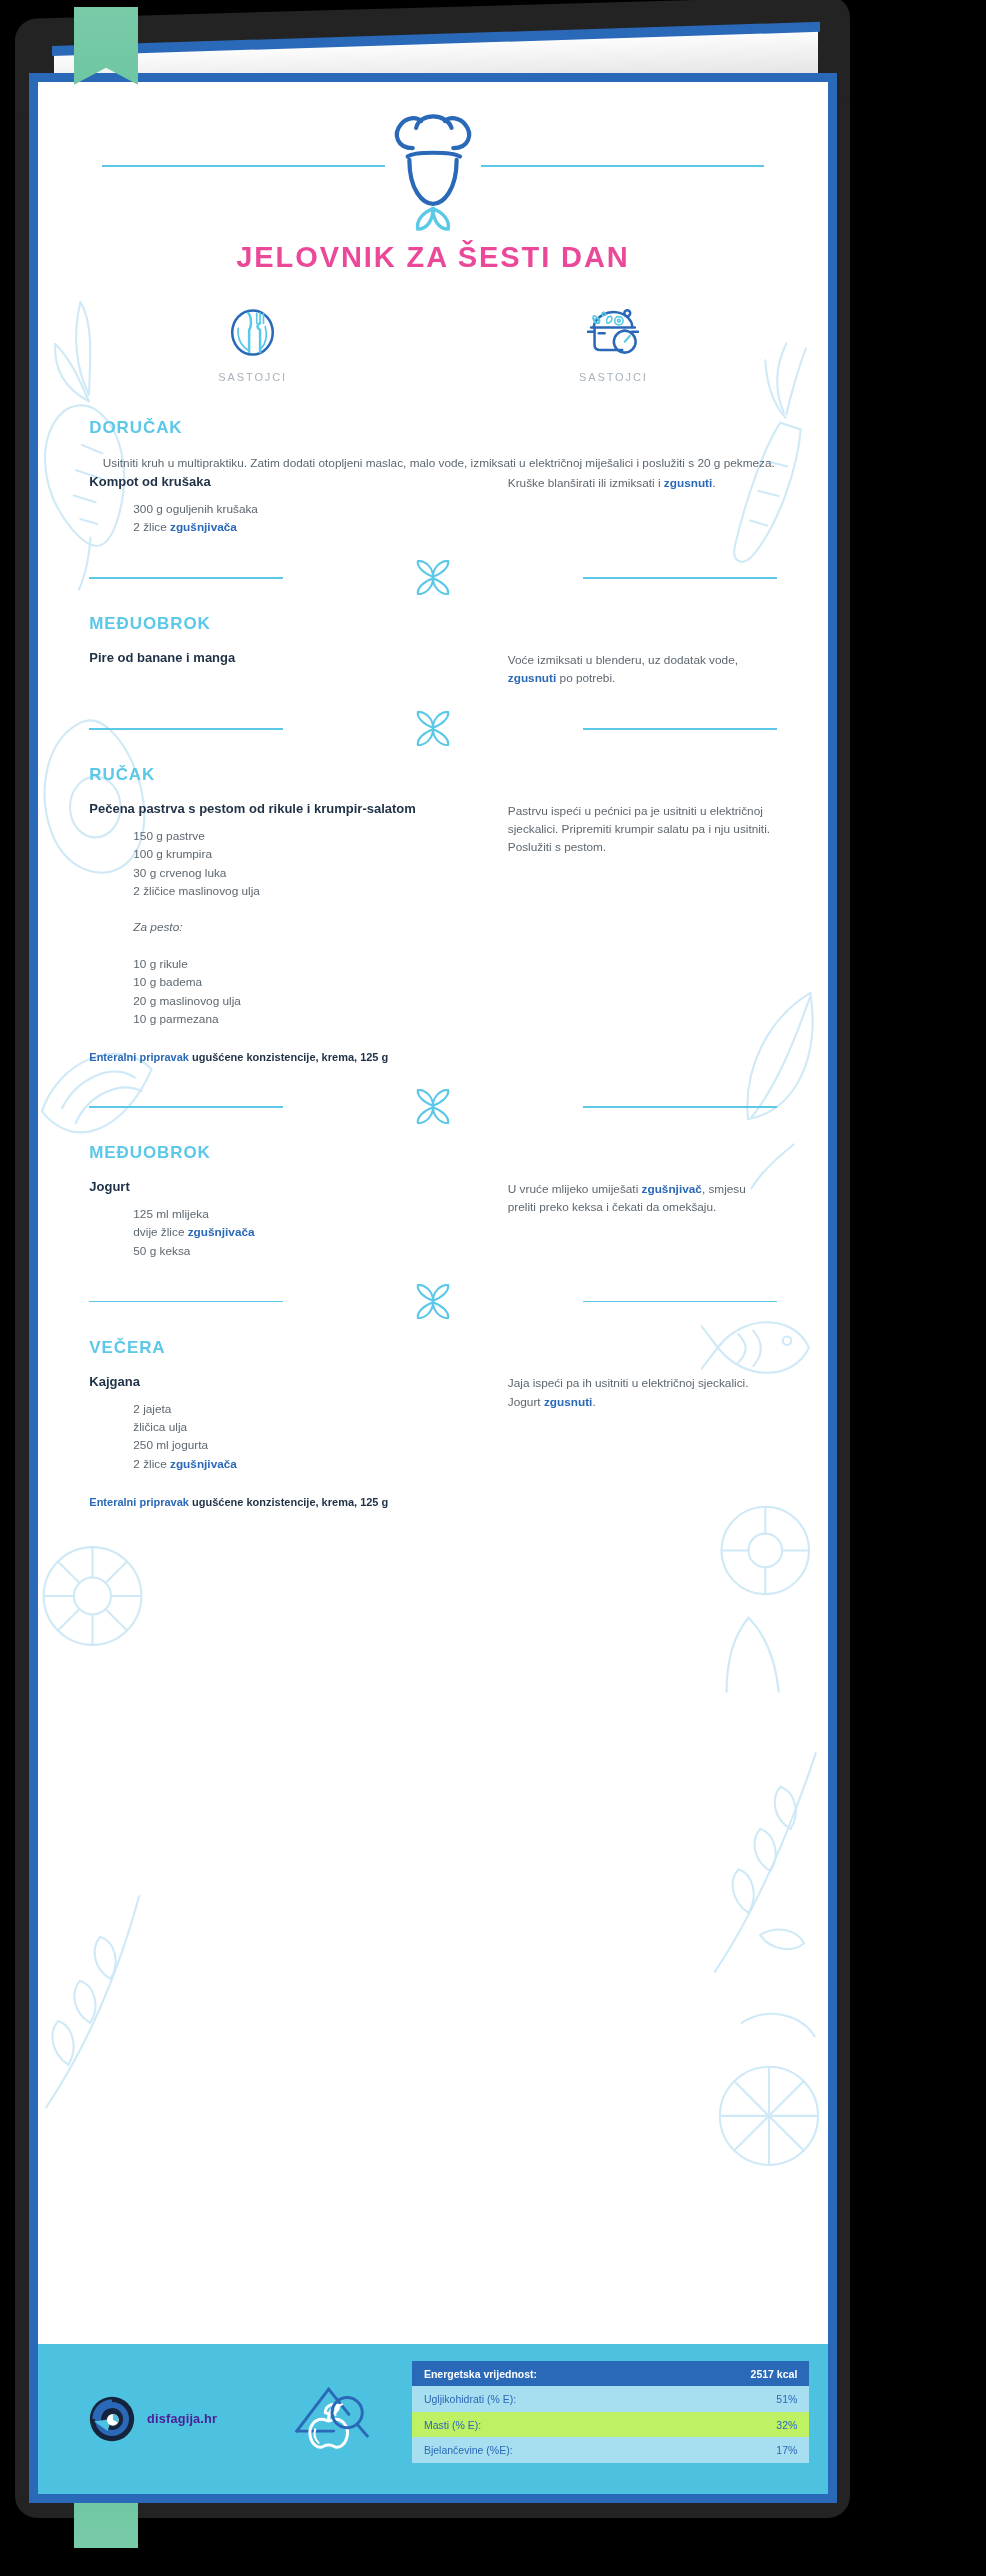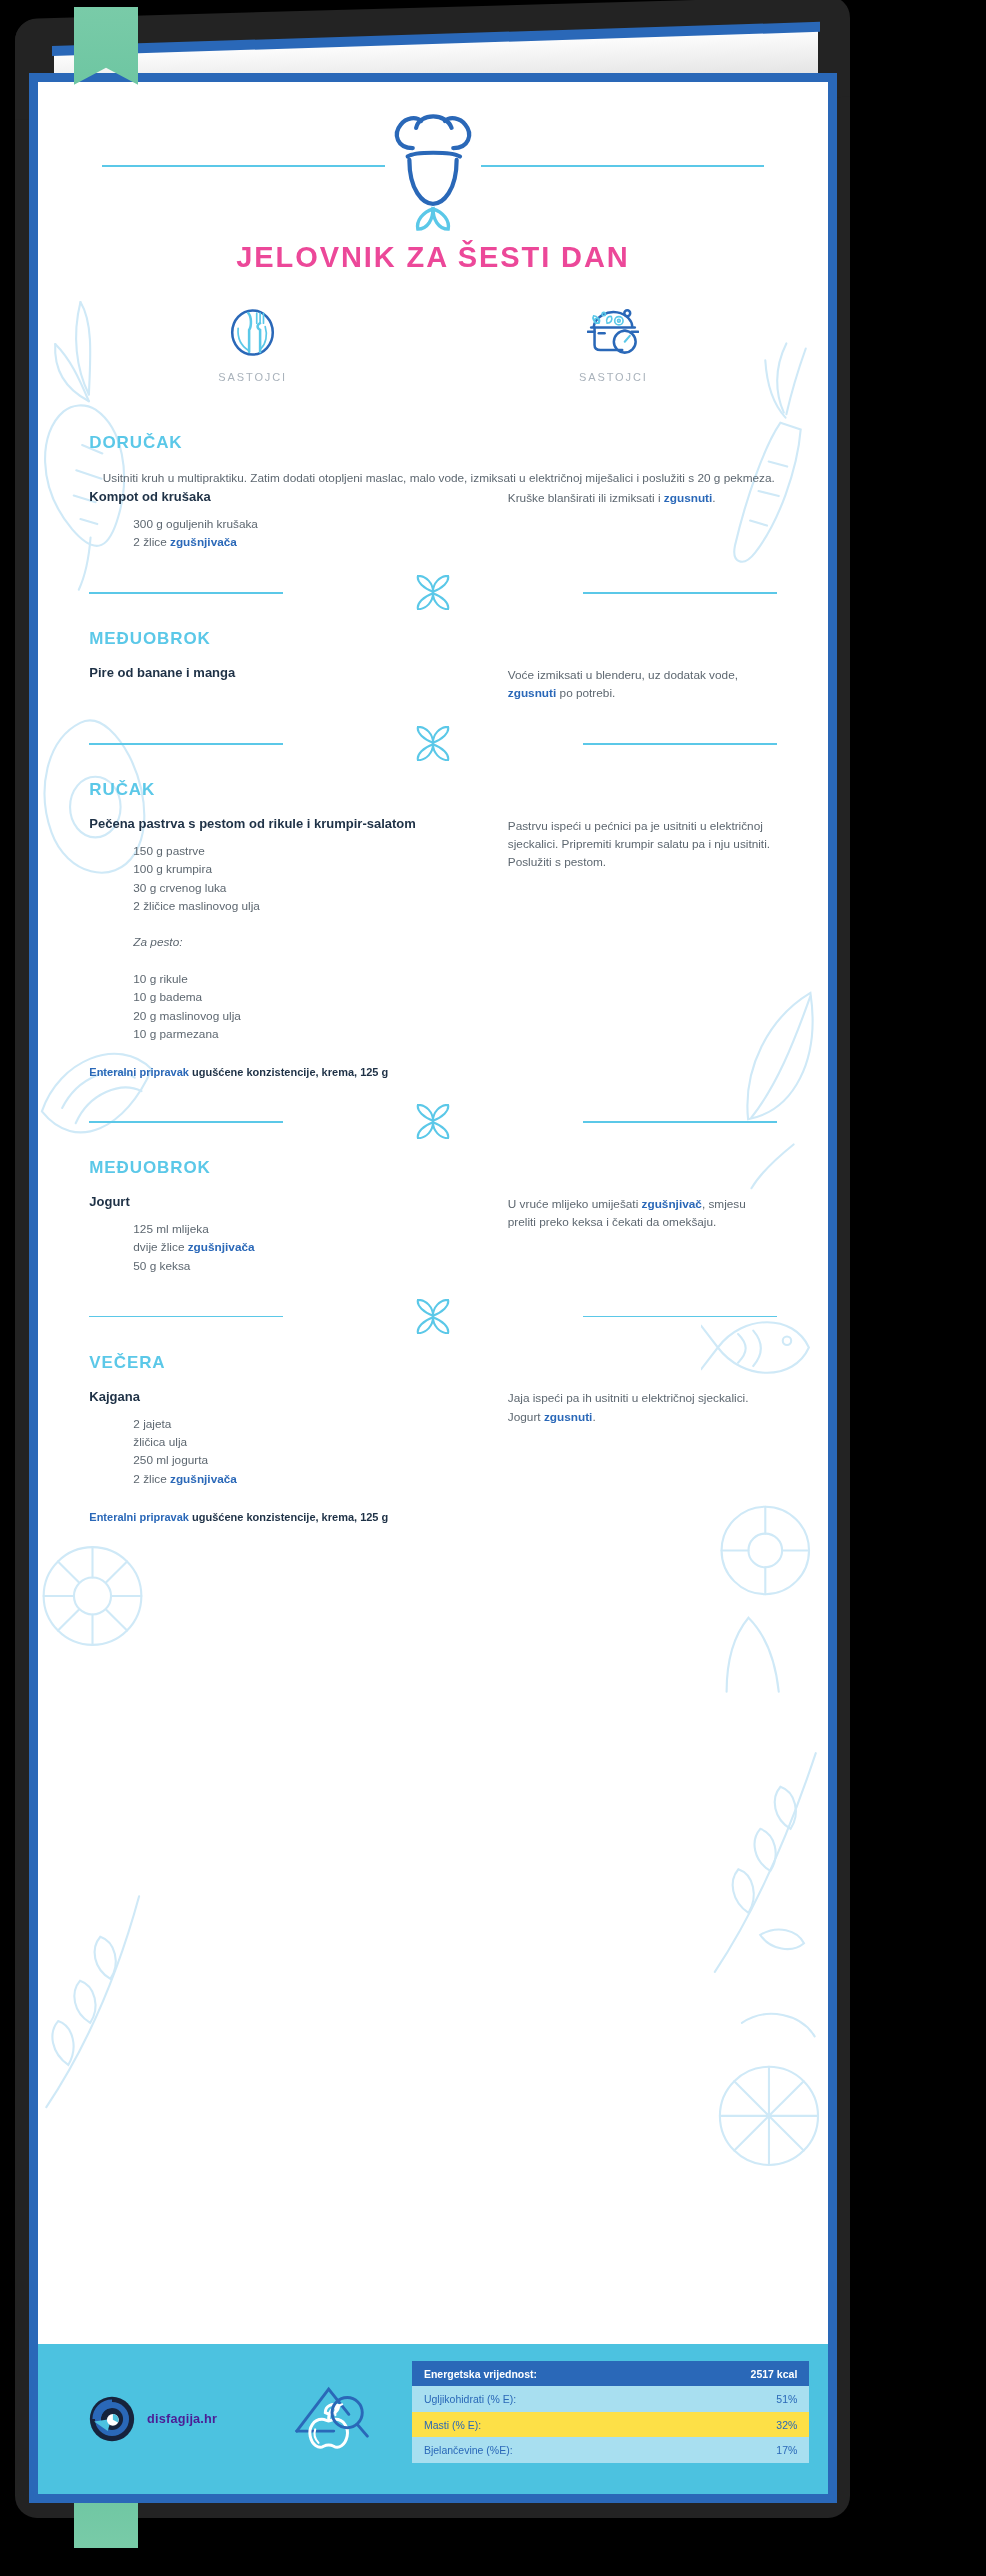--- a/index.html
+++ b/index.html
@@ -116,21 +116,21 @@
   .colhead .c.left { padding-right: 34px; }
   .colhead-label {
     margin-top: 13.5px;
     font-size: 11px;
     font-weight: normal;
     letter-spacing: 1.9px;
     color: #a9b2bb;
   }
 
   
-  .body { padding: 0 0 0 0; margin-top: 50px; position: relative; z-index: 3; }
+  .body { padding: 0 0 0 0; margin-top: 35px; position: relative; z-index: 3; }
 
   .section { position: relative; padding: 0 51px; }
   .section-title {
     color: #5bc8e8;
     font-size: 17px;
     font-weight: bold;
     letter-spacing: 0.9px;
     margin-bottom: 15px;
   }
   .row { display: flex; align-items: flex-start; }
@@ -199,21 +199,21 @@
   .nutri {
     position: absolute; right: 18.6px; top: 17px;
     width: 397px;
     font-size: 10.5px;
   }
   .nutri .nr { display: flex; justify-content: space-between; padding: 6.8px 11.8px; }
   .nutri .nr.head {
     background: #2a68b8; color: #ffffff; font-weight: bold; font-size: 10.5px;
   }
   .nutri .nr.odd  { background: #a8dff0; color: #2a68b8; }
-  .nutri .nr.even { background: #fde047; color: #2a68b8; }
+  .nutri .nr.even { background: #bef264; color: #2a68b8; }
 
   
   .doodle { position: absolute; z-index: 1; opacity: 1; pointer-events: none; }
 </style>
 </head>
 <body>
 
 <div class="canvas">
 
   <div class="slab"></div>

